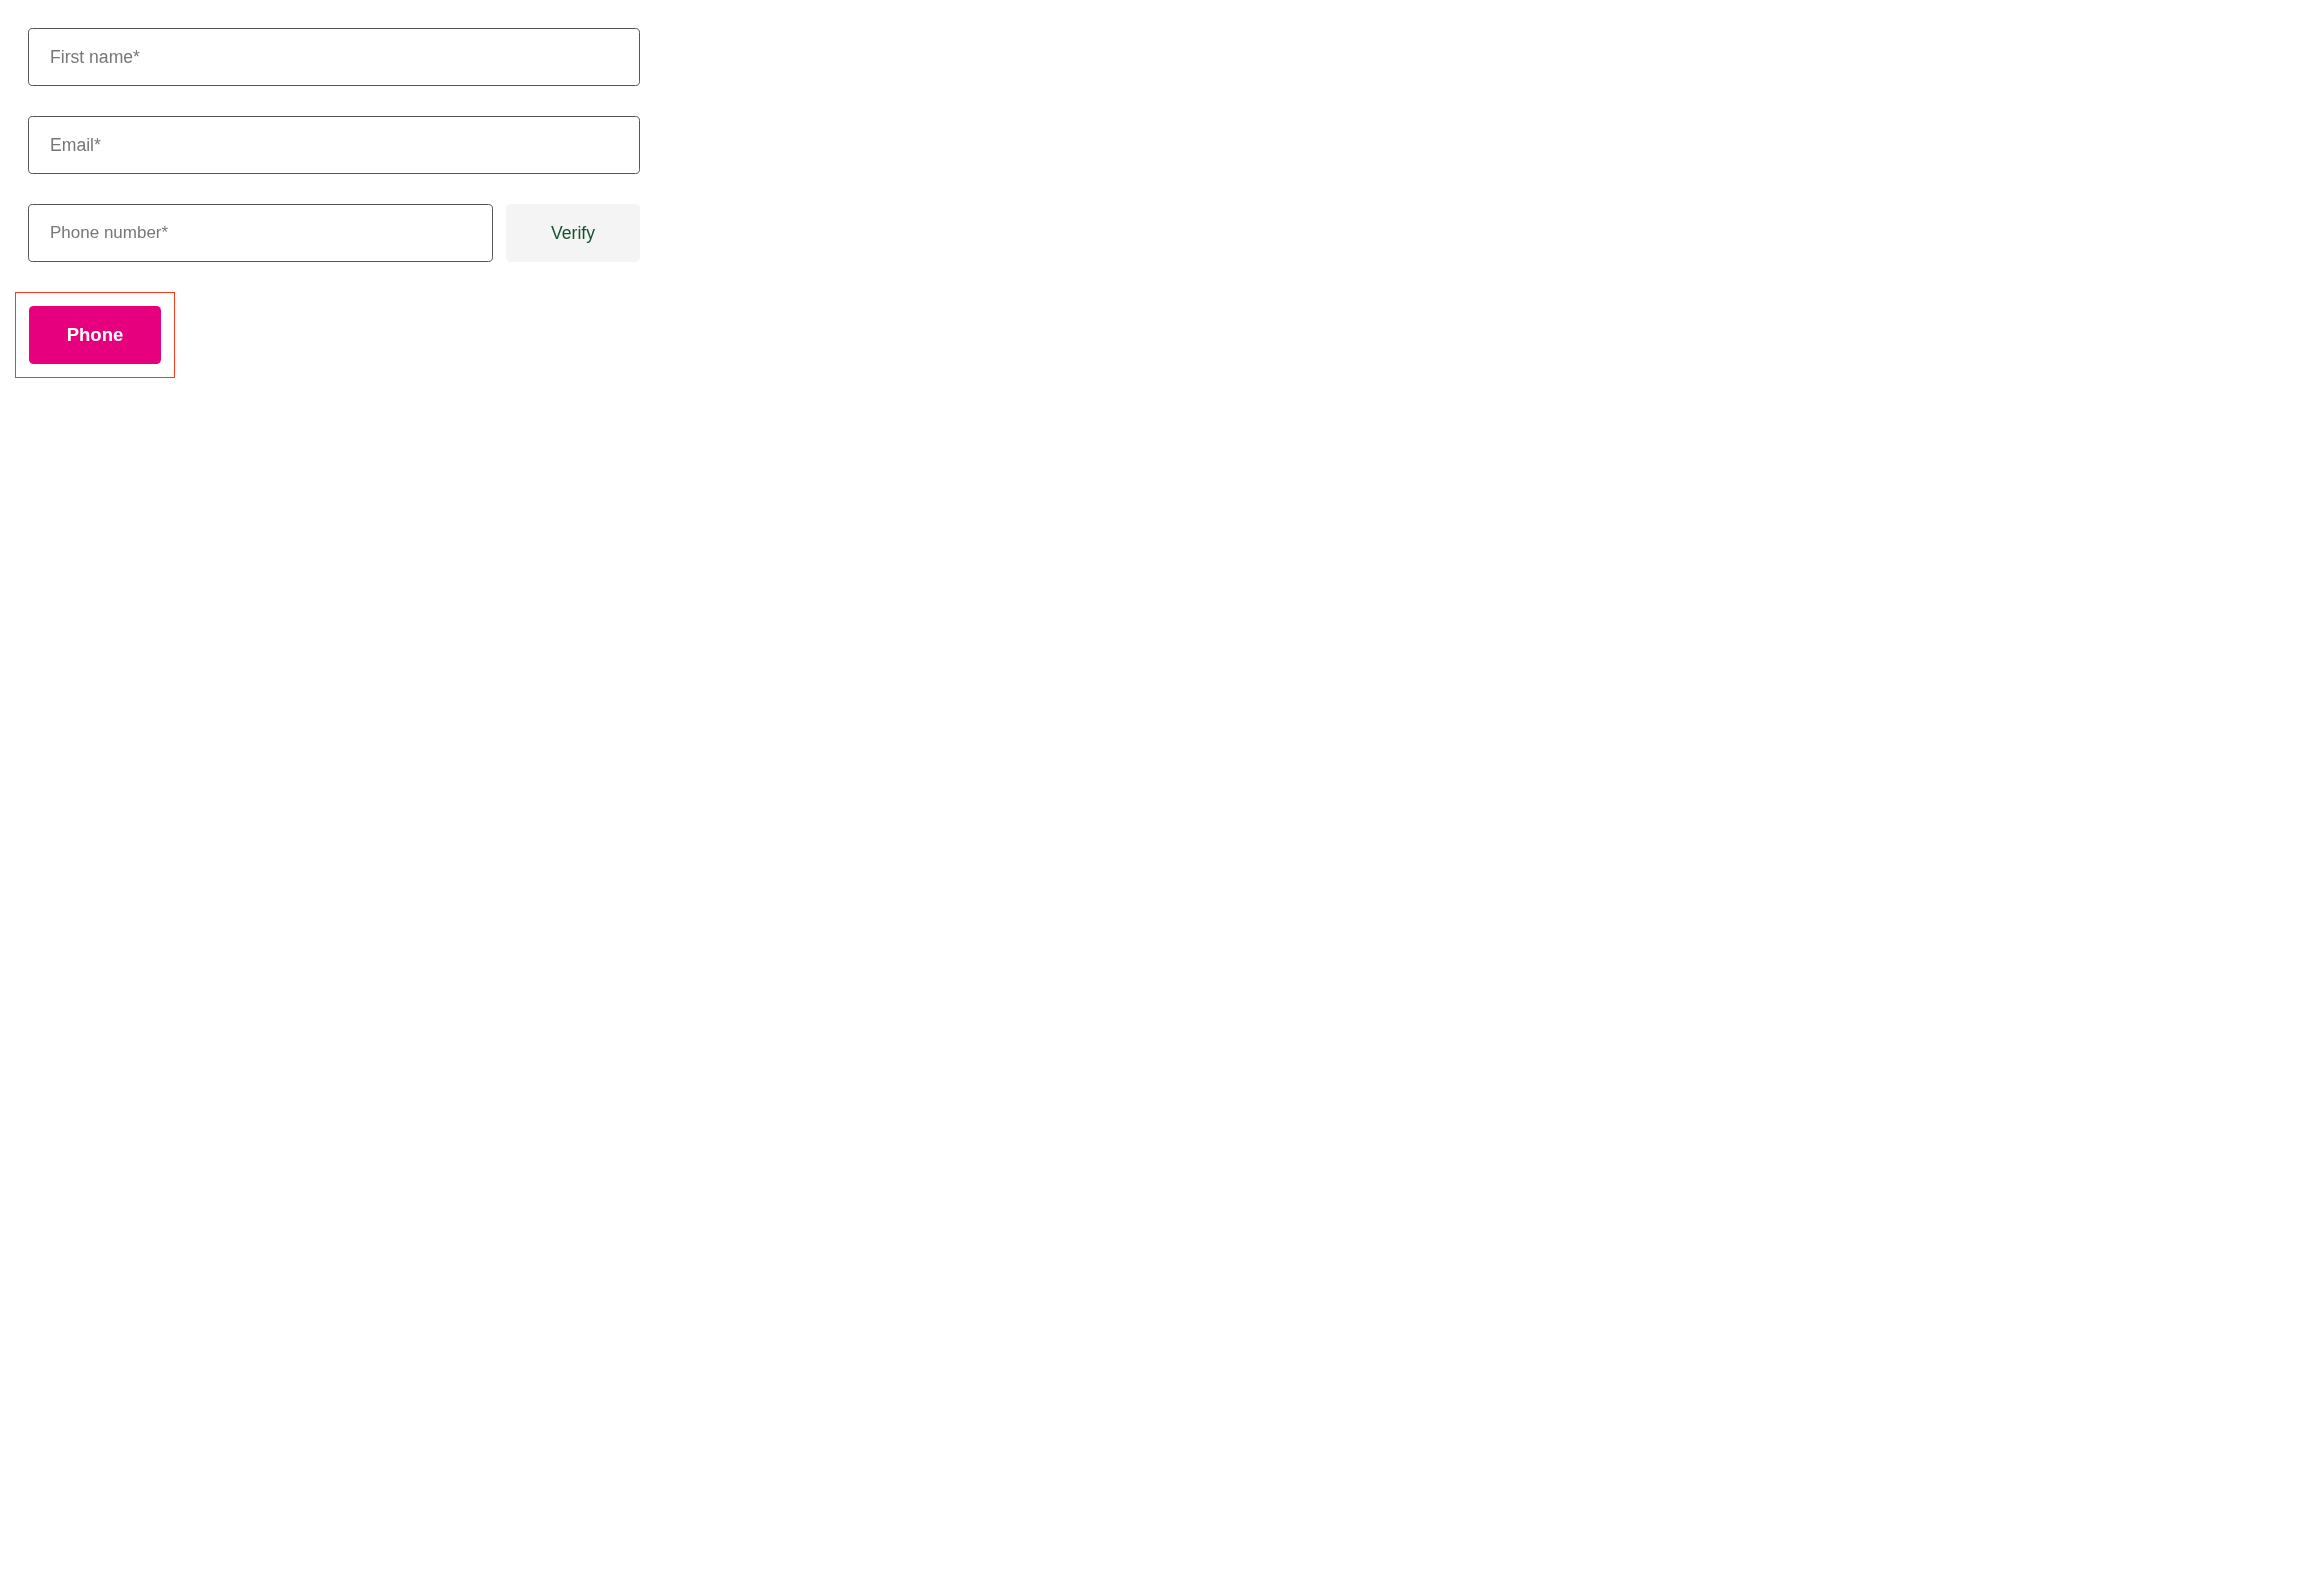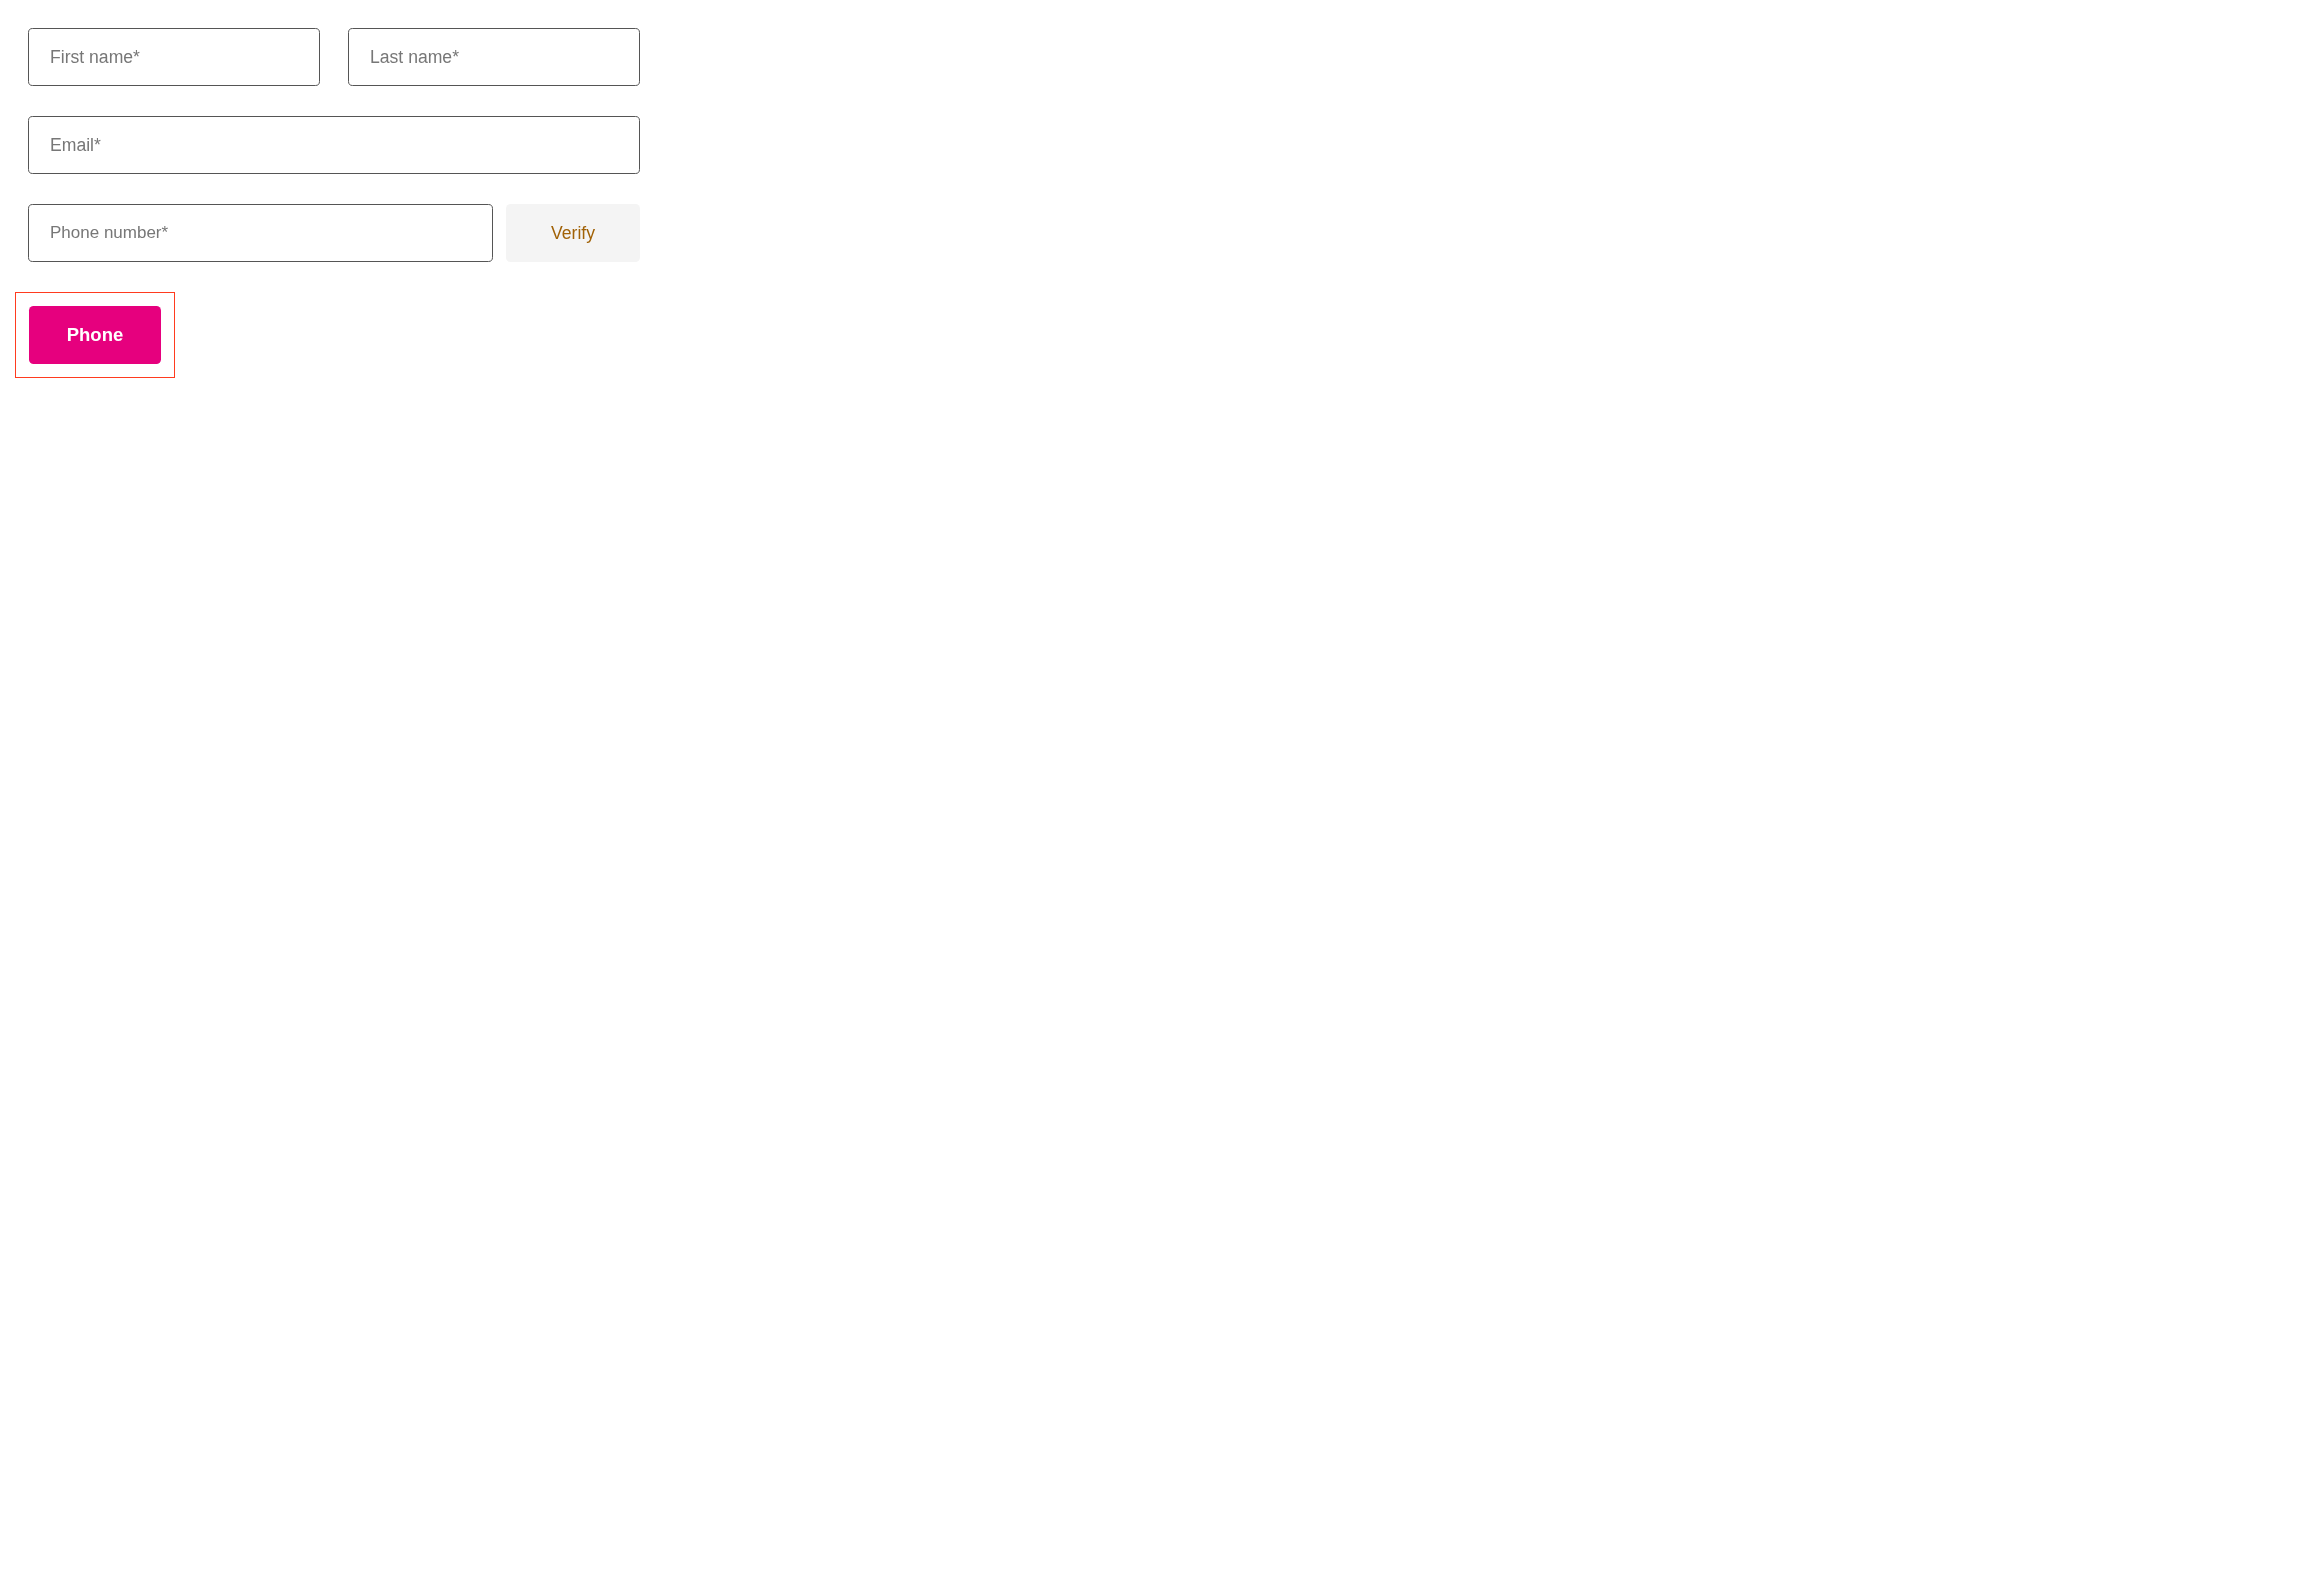--- a/index.html
+++ b/index.html
@@ -58,21 +58,21 @@
     .phone-input::placeholder {
       color: #777777;
     }
     .verify-button {
       width: 134px;
       height: 58px;
       background: #f4f4f4;
       border: none;
       border-radius: 4.6px;
       font-size: 17.6px;
-      color: #a16207;
+      color: #14532d;
       cursor: pointer;
     }
     .highlight-box {
       display: inline-block;
       border: 1.9px solid #ff3b1f;
       padding: 13px;
       margin-left: -13px;
     }
     .submit-button {
       width: 132px;
@@ -86,21 +86,20 @@
       cursor: pointer;
     }
   </style>
 </head>
 <body>
 
 <div class="form-container">
 
   <div class="row">
     <input type="text" class="input-field" placeholder="First name*" style="">
-    <input type="text" class="input-field" placeholder="Last name*" style="">
   </div>
 
   <div class="row">
     <input type="text" class="input-field full-width" placeholder="Email*" style="">
   </div>
 
   <div class="phone-row">
     <input type="text" class="phone-input" placeholder="Phone number*" style="">
     <button class="verify-button">Verify</button>
   </div>

